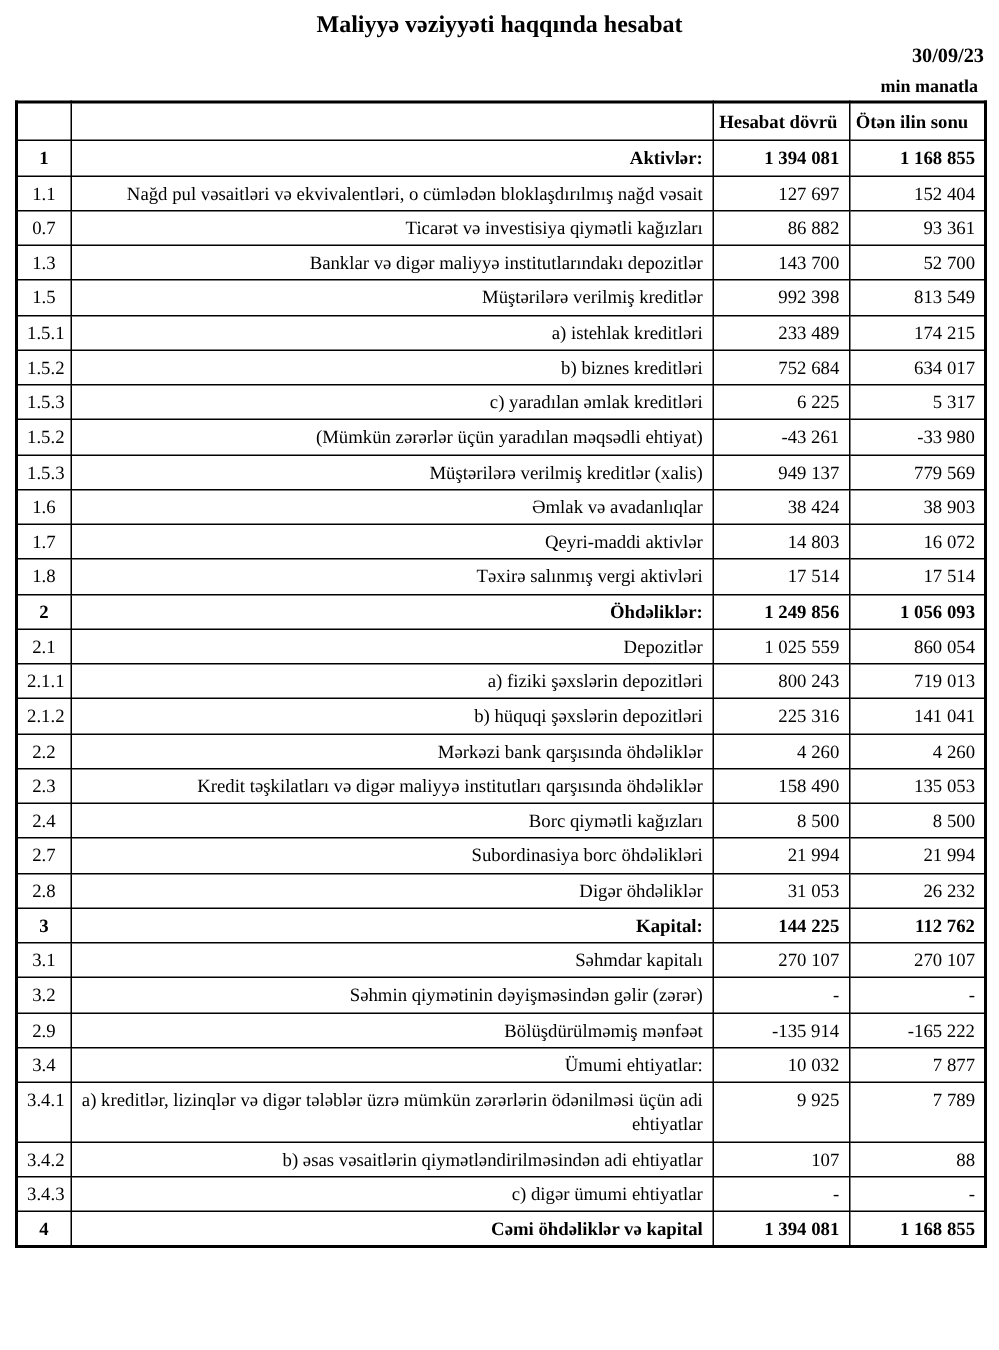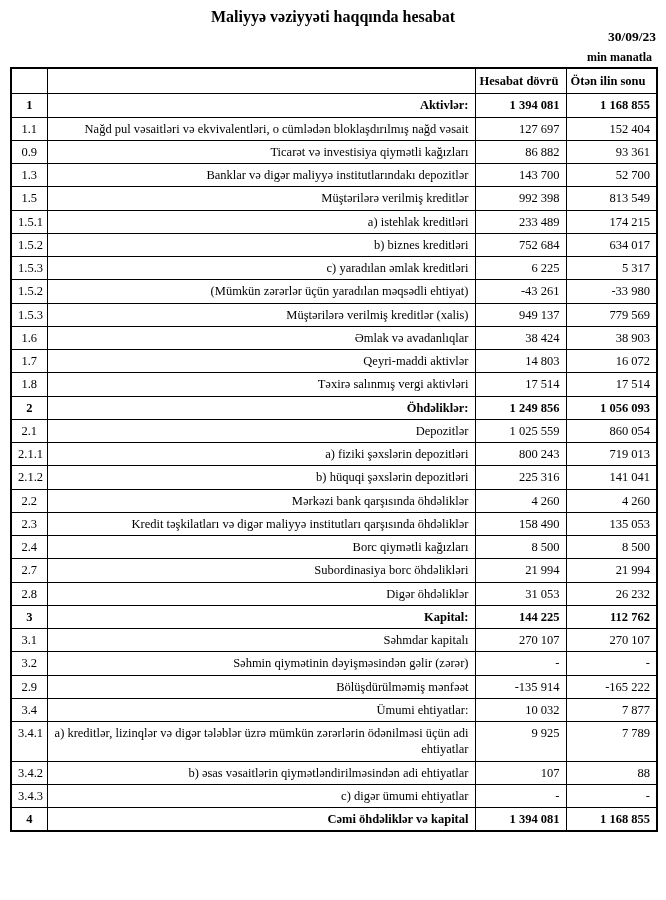--- a/index.html
+++ b/index.html
@@ -94,21 +94,21 @@
           <td class="val">1 394 081</td>
           <td class="val">1 168 855</td>
         </tr>
         <tr>
           <td class="num">1.1</td>
           <td class="lbl">Nağd pul vəsaitləri və  ekvivalentləri, o cümlədən bloklaşdırılmış nağd vəsait</td>
           <td class="val">127 697</td>
           <td class="val">152 404</td>
         </tr>
         <tr>
-          <td class="num">0.9</td>
+          <td class="num">0.7</td>
           <td class="lbl">Ticarət və investisiya qiymətli kağızları</td>
           <td class="val">86 882</td>
           <td class="val">93 361</td>
         </tr>
         <tr>
           <td class="num">1.3</td>
           <td class="lbl">Banklar və digər maliyyə institutlarındakı depozitlər</td>
           <td class="val">143 700</td>
           <td class="val">52 700</td>
         </tr>

